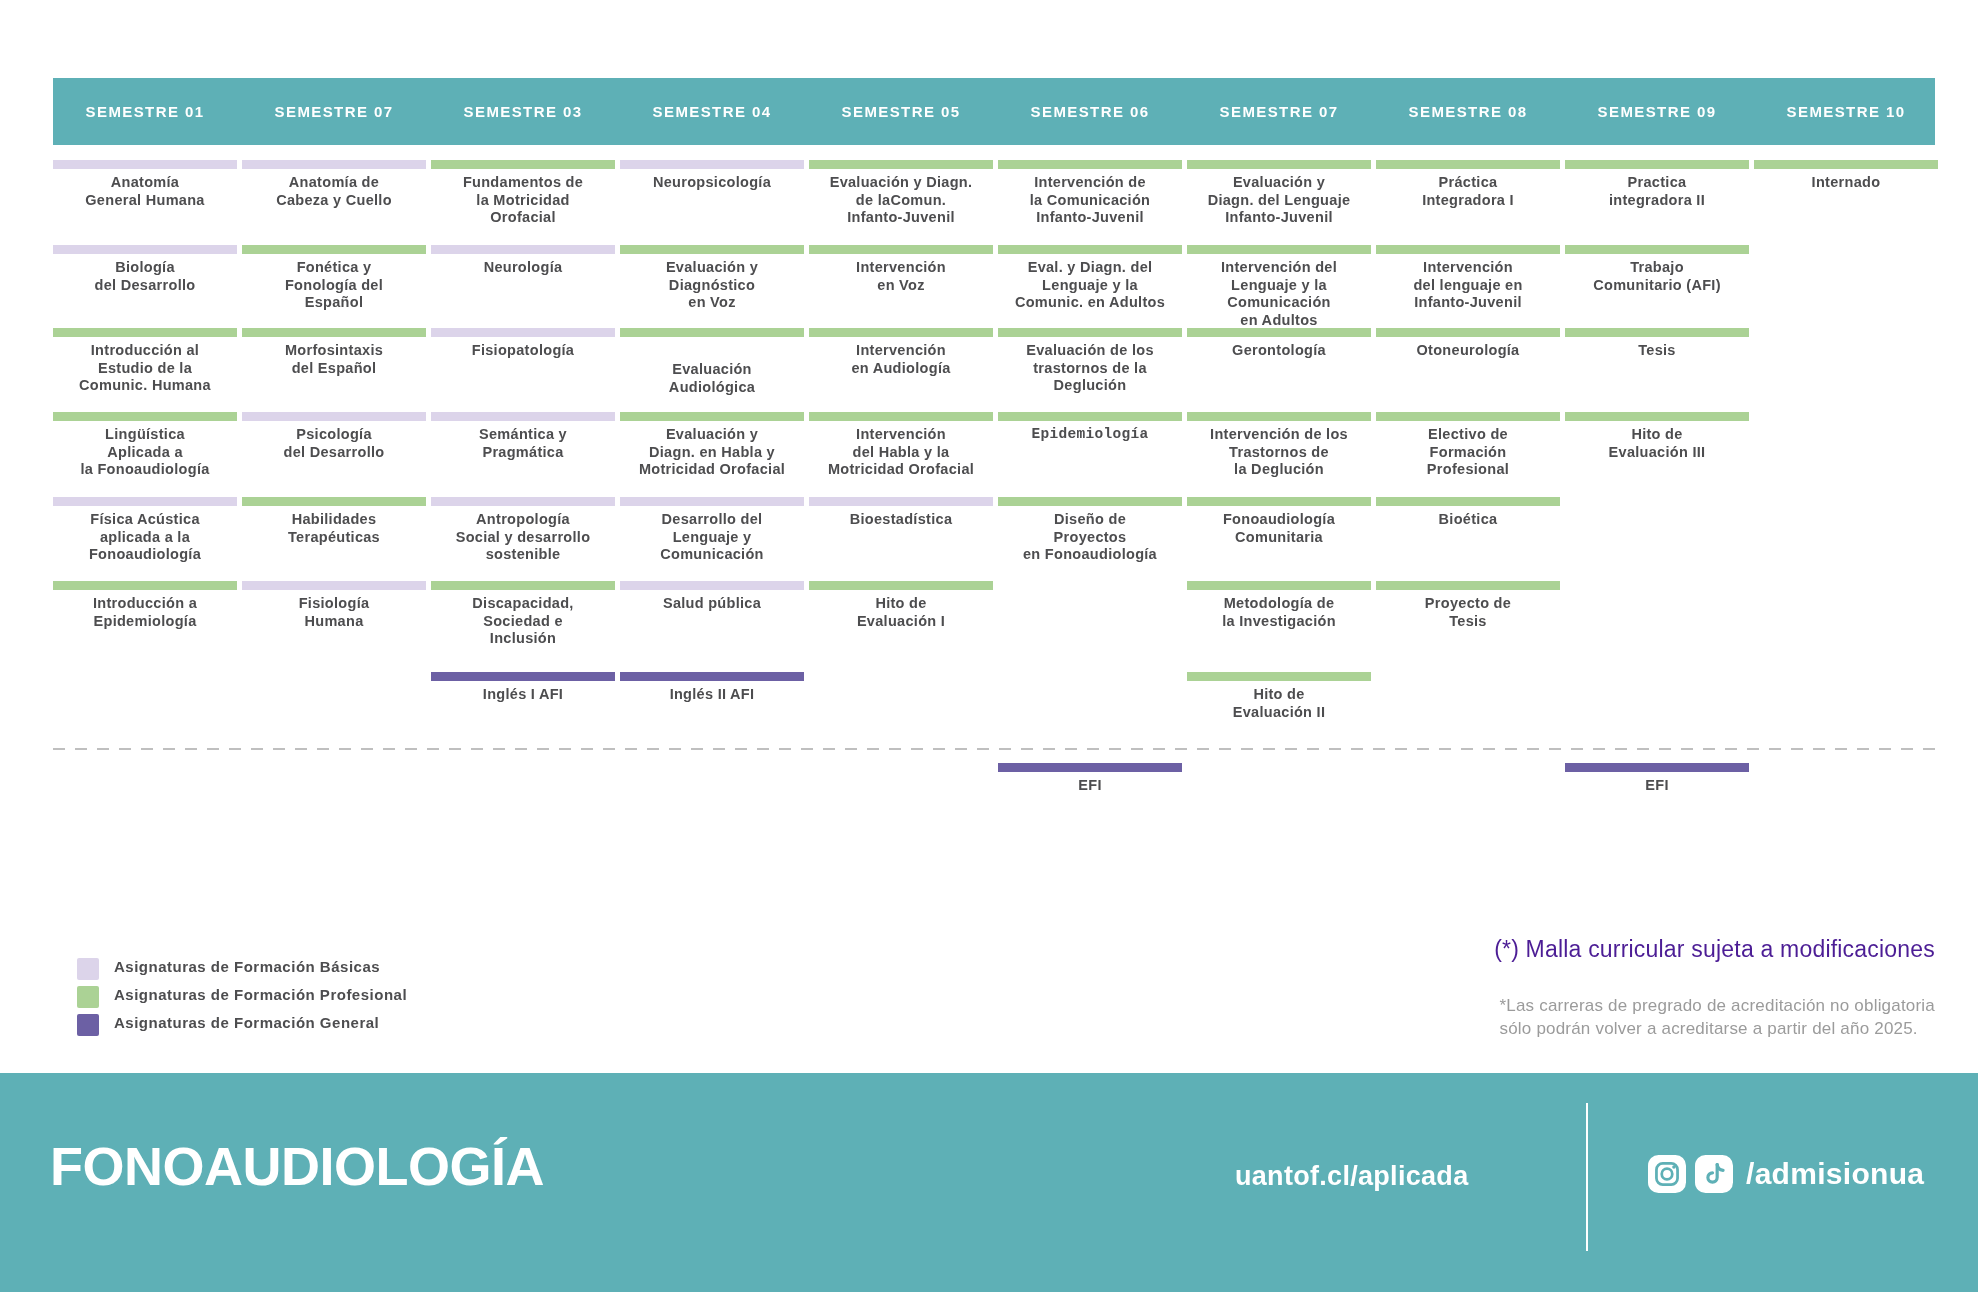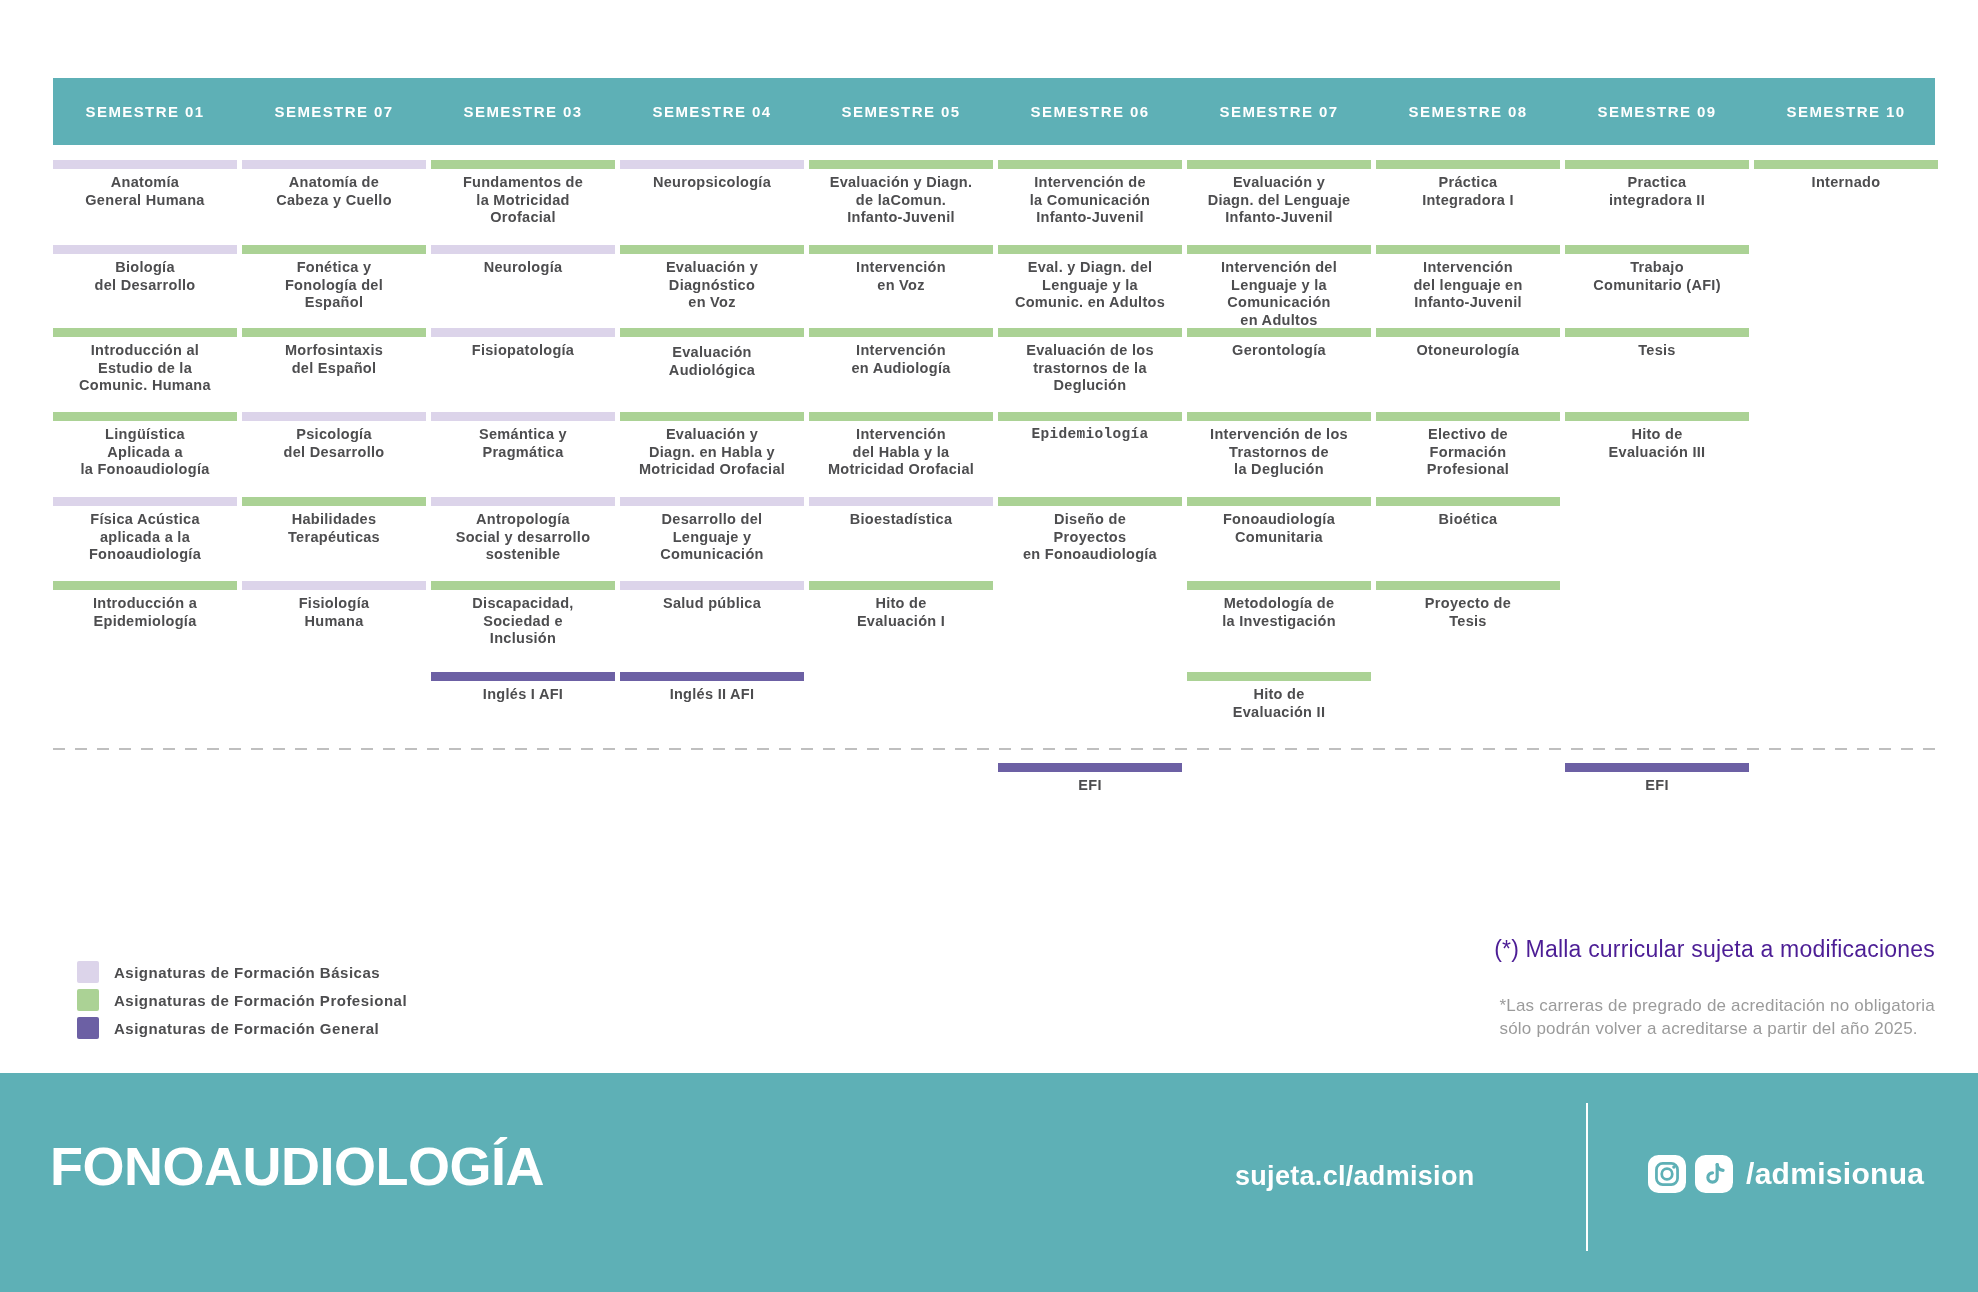--- a/index.html
+++ b/index.html
@@ -11,21 +11,21 @@
   .sem-label{position:absolute;top:78px;height:67px;width:184px;line-height:67px;
              text-align:center;color:#ffffff;font-weight:700;font-size:15px;letter-spacing:1.4px;}
   .course-bar{position:absolute;width:184px;height:9px;}
   .course-name{position:absolute;width:184px;text-align:center;font-size:14.5px;font-weight:600;
                color:#4D4D4F;letter-spacing:0.3px;line-height:1.22;white-space:pre-line;}
   .dashed-line{position:absolute;left:53px;top:748px;width:1882px;height:2px;
                background:repeating-linear-gradient(90deg,#bfbfbf 0 12px,transparent 12px 22px);}
 
   
   .legend{position:absolute;left:53px;top:958px;}
-  .legend-item{display:flex;align-items:center;height:28px;padding-left:24px;}
+  .legend-item{display:flex;height:28px;padding-left:24px;}
   .legend-swatch{width:22px;height:22px;border-radius:2px;margin-right:15px;flex:0 0 auto;}
   .legend-label{font-size:15px;font-weight:600;color:#4D4D4F;letter-spacing:0.5px;}
 
   
   .note-1{position:absolute;right:43px;top:936px;text-align:right;color:#4c1d95;font-size:23px;
           font-weight:400;letter-spacing:0.2px;}
   .note-2{position:absolute;right:43px;top:995px;color:#9B9B9B;font-size:17px;
           font-weight:400;line-height:1.35;letter-spacing:0.2px;white-space:pre-line;}
 
   
@@ -113,21 +113,21 @@
       <div class="course-bar" style="left: 431px; top: 672px; background: rgb(108, 96, 164);"></div>
       <div class="course-name" style="left: 431px; top: 686px;">Inglés I AFI</div>
       <div class="sem-label" style="left: 620px;">SEMESTRE 04</div>
       <div class="course-bar" style="left: 620px; top: 160px; background: rgb(220, 212, 234);"></div>
       <div class="course-name" style="left: 620px; top: 174px;">Neuropsicología</div>
       <div class="course-bar" style="left: 620px; top: 245px; background: rgb(171, 210, 149);"></div>
       <div class="course-name" style="left: 620px; top: 259px;">Evaluación y
 Diagnóstico
 en Voz</div>
       <div class="course-bar" style="left: 620px; top: 328px; background: rgb(171, 210, 149);"></div>
-      <div class="course-name" style="left: 620px; top: 344px;">Evaluación
+      <div class="course-name" style="left: 620px; top: 361px;">Evaluación
 Audiológica</div>
       <div class="course-bar" style="left: 620px; top: 412px; background: rgb(171, 210, 149);"></div>
       <div class="course-name" style="left: 620px; top: 426px;">Evaluación y
 Diagn. en Habla y
 Motricidad Orofacial</div>
       <div class="course-bar" style="left: 620px; top: 497px; background: rgb(220, 212, 234);"></div>
       <div class="course-name" style="left: 620px; top: 511px;">Desarrollo del
 Lenguaje y
 Comunicación</div>
       <div class="course-bar" style="left: 620px; top: 581px; background: rgb(220, 212, 234);"></div>
@@ -252,21 +252,21 @@
       <span class="legend-label">Asignaturas de Formación General</span>
     </div>
   </div>
 
   <div class="note-1">(*) Malla curricular sujeta a modificaciones</div>
   <div class="note-2">*Las carreras de pregrado de acreditación no obligatoria
 sólo podrán volver a acreditarse a partir del año 2025.</div>
 
   <div class="footer" style="background: rgb(94, 176, 182);">
     <div class="footer-title">FONOAUDIOLOGÍA</div>
-    <div class="footer-site">sujeta.cl/admision</div>
+    <div class="footer-site">uantof.cl/aplicada</div>
     <div class="footer-divider"></div>
     <div class="footer-social">
       <span class="social-icon" style="color: rgb(94, 176, 182);">
         <svg viewBox="0 0 36 36" width="38" height="38">
           <rect width="36" height="36" rx="10" fill="#ffffff"></rect>
           <rect x="8" y="8" width="20" height="20" rx="6" fill="none" stroke="currentColor" stroke-width="2.6"></rect>
           <circle cx="18" cy="18" r="5" fill="none" stroke="currentColor" stroke-width="2.6"></circle>
           <circle cx="24.6" cy="11.4" r="1.7" fill="currentColor"></circle>
         </svg>
       </span>

